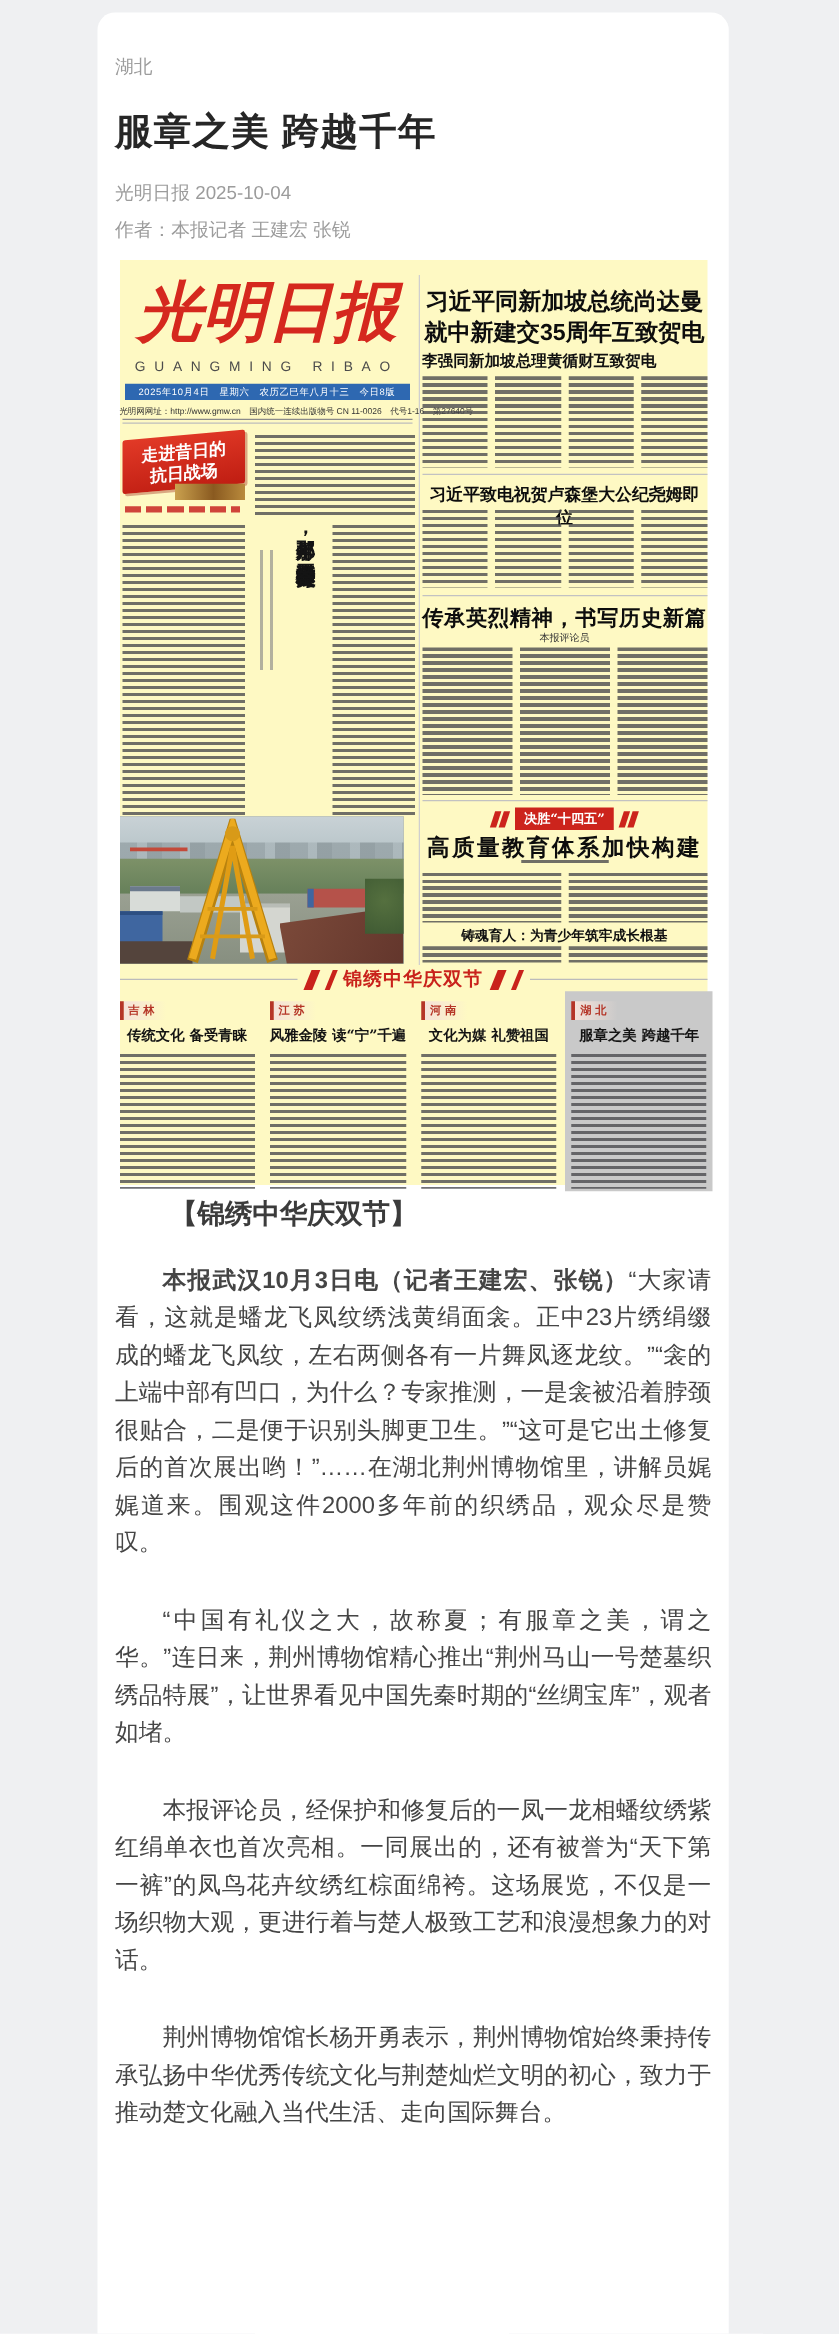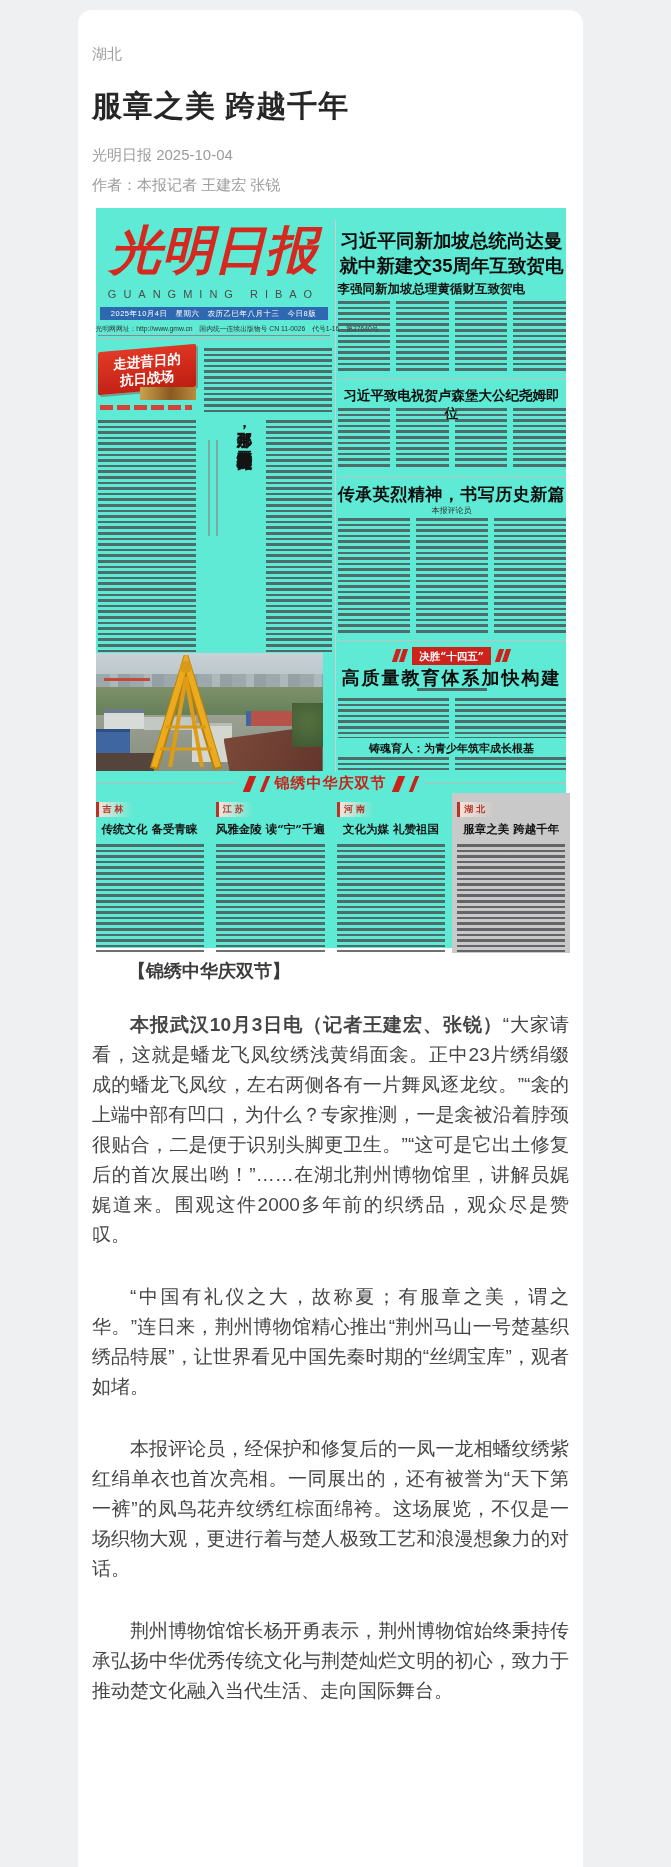--- a/index.html
+++ b/index.html
@@ -15,21 +15,21 @@
     position:absolute;left:78px;top:10px;width:505px;height:1857px;
     background:#ffffff;border-radius:14px 14px 0 0;
   }
   .card-inner{padding:0 14px;}
   .region{padding-top:34px;font-size:15px;line-height:19px;color:#9c9c9c;}
   .title{margin-top:26px;font-size:30px;line-height:34px;font-weight:600;color:#262626;letter-spacing:1px;}
   .meta{margin-top:22px;font-size:15px;line-height:19px;color:#9c9c9c;}
   .author{margin-top:11px;font-size:15px;line-height:19px;color:#9c9c9c;}
 
   
-  .newspaper{position:relative;width:470px;height:740px;margin:14px auto 0;background:#5eead4;}
+  .newspaper{position:relative;width:470px;height:740px;margin:14px auto 0;background:#fef9c3;}
   .abs{position:absolute;}
   .ft{background:repeating-linear-gradient(to bottom,rgba(72,72,76,0.78) 0 2.6px,transparent 2.6px 5.6px);}
   .ftrow{display:flex;gap:6px;}
   .ftrow > div{flex:1;}
 
   .mast{top:10px;left:0;width:236px;text-align:center;font-family:"DejaVu Serif",serif;
         font-style:italic;font-weight:bold;font-size:52px;line-height:64px;color:var(--masthead-red);}
   .pinyin{top:80px;left:0;width:236px;text-align:center;font-size:11px;letter-spacing:7px;color:#4c4c4c;}
   .datebar{top:99px;left:4px;width:228px;height:13px;background:var(--date-blue);color:#fff;
            font-size:7.5px;line-height:13px;text-align:center;letter-spacing:0.5px;}
@@ -110,21 +110,21 @@
   .col--hl{background:var(--highlight-gray);box-shadow:0 0 0 5px var(--highlight-gray);}
   .clabel{display:inline-block;font-family:"DejaVu Serif",serif;font-weight:bold;font-size:9px;
           letter-spacing:3px;color:#b53527;border-left:3px solid #b53527;padding:1px 6px 1px 4px;
           background:linear-gradient(90deg,#f5e2d9,rgba(245,226,217,0));}
   .chead{margin-top:5px;text-align:center;font-family:"DejaVu Serif",serif;font-weight:bold;
          font-size:11.5px;color:#141414;white-space:nowrap;}
   .cbody{margin-top:7px;height:108px;}
 
   
   .article{margin:8px 0 0;font-size:19px;line-height:30px;color:#454545;}
-  .sec-head{font-weight:bold;font-size:18px;color:#3b3b3b;text-indent:2em;margin:0 0 24px;}
+  .sec-head{font-weight:bold;font-size:22px;color:#3b3b3b;text-indent:2em;margin:0 0 24px;}
   .article p{margin:12px 0 32px;text-indent:2em;text-align:justify;}
   .article p:last-child{margin-bottom:0;}
   .lead{font-weight:bold;}
 </style>
 </head>
 <body>
 
 <div class="card">
   <div class="card-inner">
 

